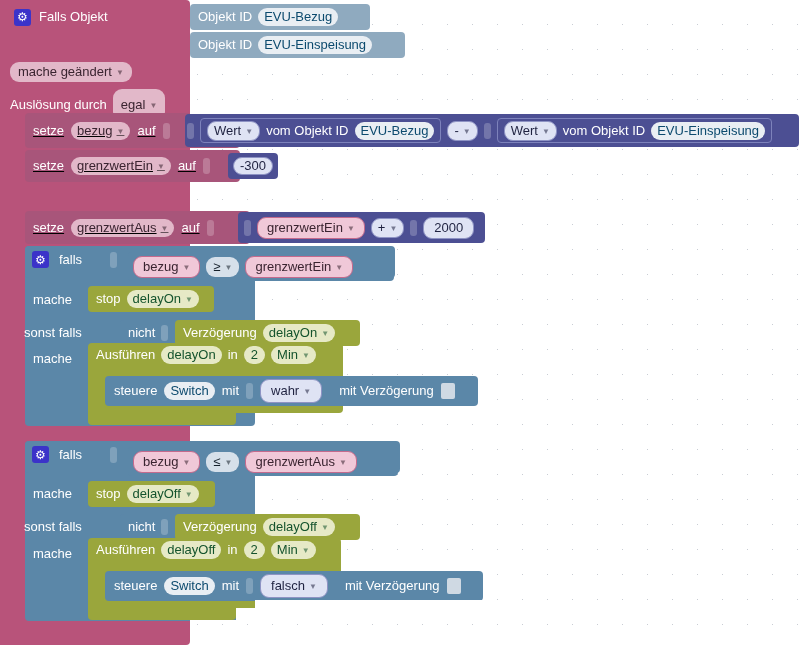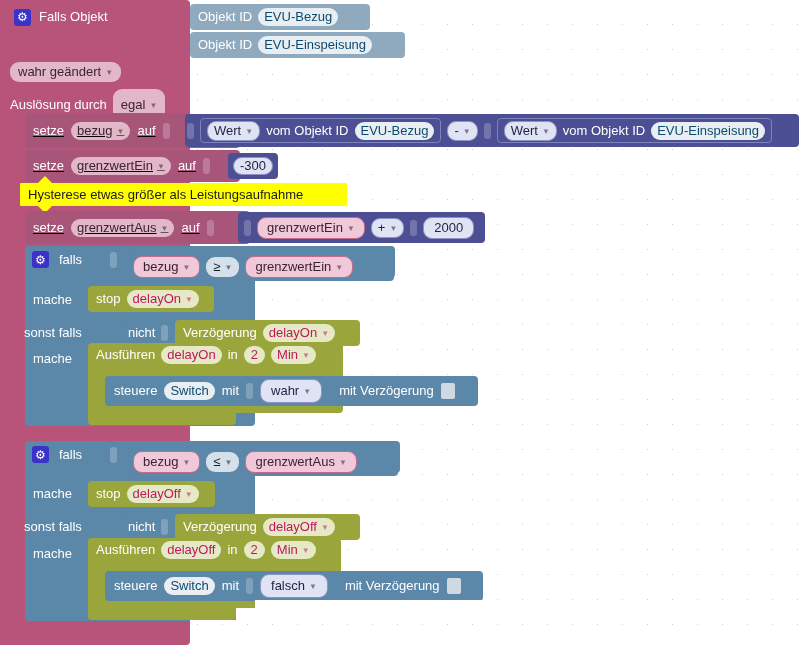--- a/index.html
+++ b/index.html
@@ -28,21 +28,21 @@
   }
   .chip .caret{font-size:8px;opacity:.55;transform:translateY(1px);}
   .lbl{font-size:13px;line-height:16px;color:#ffffff;white-space:nowrap;}
   .lbl.dark{color:#1a1a1a;}
 
   
   .chip-rose  {background:#e2b8c9;color:#3a2430;}
   .chip-pink  {background:#f0c8d8;color:#3a2430;border:1px solid #c46a8d;}
   .chip-navy  {background:#dfe3f4;color:#1f2240;border:1px solid #8e93c4;}
   .chip-blue  {background:#d6e0ea;color:#15202b;}
-  .chip-sage  {background:#e6e9c6;color:#be185d;}
+  .chip-sage  {background:#e6e9c6;color:#14532d;}
   .chip-plain {background:#e9eef3;color:#0c4a6e;}
 
   
   .b-magenta{background:#b8537a;}
   .b-rose   {background:#a8557a;text-decoration:underline;}
   .b-slate  {background:#8faabf;}
   .b-navy   {background:#4c4f93;}
   .b-steel  {background:#5b87a8;}
   .b-olive  {background:#9aa63c;}
   .b-yellow {background:#ffff00;}
@@ -98,21 +98,21 @@
   </div>
   <div class="blk b-slate" style="left:190px;top:32px;width:215px;height:26px;border-radius:4px;">
     <div class="rowbox" style="gap:6px;">
       <span class="lbl">Objekt ID</span>
       <span class="chip chip-plain">EVU-Einspeisung</span>
     </div>
   </div>
 
   <div class="blk" style="left:10px;top:62px;">
     <span class="chip chip-rose" style="padding:2px 8px;">
-      <span>wahr geändert</span>
+      <span>mache geändert</span>
       <span class="caret">▼</span>
     </span>
   </div>
 
   <div class="blk" style="left:10px;top:89px;">
     <div class="rowbox" style="padding:0;gap:6px;">
       <span class="lbl">Auslösung durch</span>
       <span class="chip chip-rose" style="padding:8px 8px;">
         <span>egal</span>
         <span class="caret">▼</span>
@@ -167,27 +167,20 @@
         <span class="caret">▼</span>
       </span>
       <span class="lbl">auf</span>
       <span class="socket"></span>
     </div>
   </div>
   <div class="blk b-navy" style="left:228px;top:153px;width:50px;height:26px;border-radius:4px;display:flex;align-items:center;justify-content:center;">
     <span class="chip chip-navy" style="padding:0 6px;">-300</span>
   </div>
 
-  <div class="blk b-yellow" style="left:20px;top:183px;width:327px;height:23px;border-radius:1px;">
-    <span class="cmt-tip"></span>
-    <span class="cmt-tip-b"></span>
-    <div class="rowbox" style="padding:0 8px;">
-      <span class="lbl dark">Hysterese etwas größer als Leistungsaufnahme</span>
-    </div>
-  </div>
 
   <div class="blk b-rose" style="left:25px;top:211px;width:225px;height:33px;border-radius:4px;">
     <div class="rowbox" style="gap:7px;">
       <span class="lbl">setze</span>
       <span class="chip chip-rose">
         <span>grenzwertAus</span>
         <span class="caret">▼</span>
       </span>
       <span class="lbl">auf</span>
       <span class="socket"></span>

